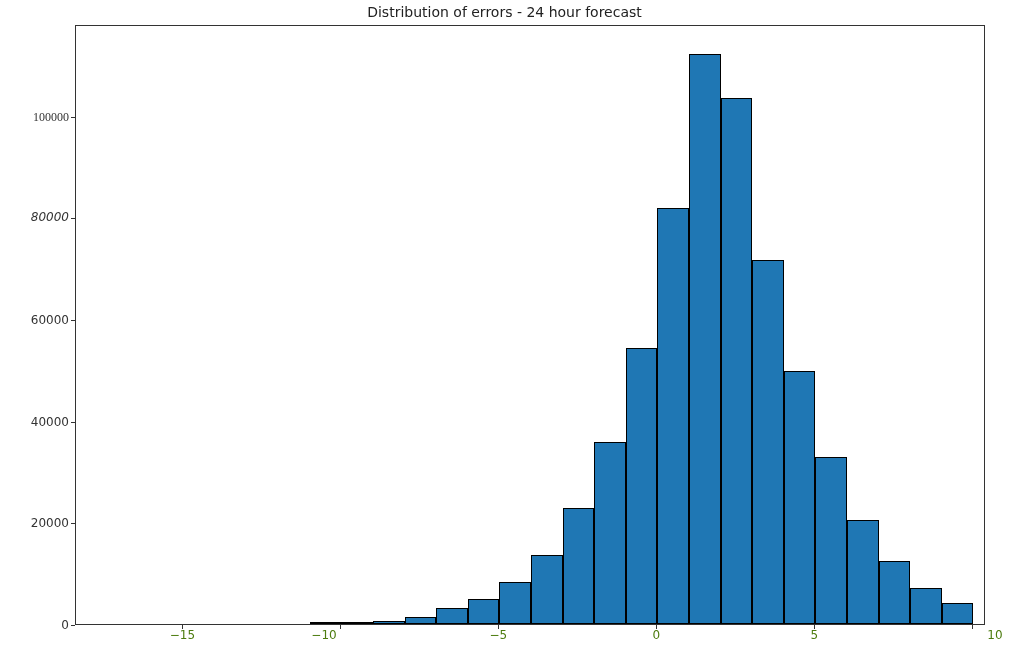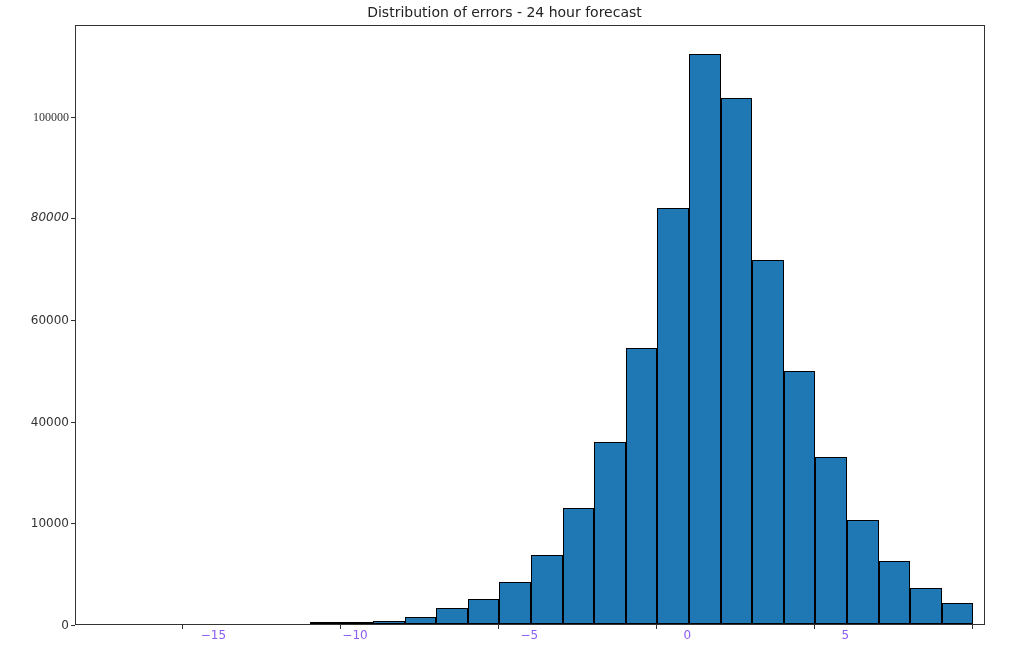--- a/index.html
+++ b/index.html
@@ -60,23 +60,22 @@
     position: absolute;
     left: 71px;
     width: 4px;
     height: 1px;
     background: #333;
   }
   .x-tick {
     position: absolute;
     top: 628px;
     font-size: 12px;
-    color: #8b5cf6;
+    color: #4d7c0f;
     transform: translateX(-50%);
-    margin-left: 31px;
   }
   .x-tick-mark {
     position: absolute;
     top: 625px;
     width: 1px;
     height: 4px;
     background: #333;
   }
   .watermark {
     position: absolute;
@@ -116,21 +115,21 @@
         <div class="bar" style="left: 770.972px; width: 31.5972px; height: 103.729px;"></div>
         <div class="bar" style="left: 802.569px; width: 31.5972px; height: 62.5424px;"></div>
         <div class="bar" style="left: 834.167px; width: 31.5972px; height: 35.5932px;"></div>
         <div class="bar" style="left: 865.764px; width: 31.5972px; height: 21.3559px;"></div>
       </div>
   </div>
 </div>
 
 <div class="y-tick" style="top: 625px;">0</div>
 <div class="y-tick-mark" style="top: 625px;"></div>
-<div class="y-tick" style="top: 523.305px;">10000</div>
+<div class="y-tick" style="top: 523.305px;">20000</div>
 <div class="y-tick-mark" style="top: 523.305px;"></div>
 <div class="y-tick" style="top: 421.61px;">40000</div>
 <div class="y-tick-mark" style="top: 421.61px;"></div>
 <div class="y-tick" style="top: 319.915px;">60000</div>
 <div class="y-tick-mark" style="top: 319.915px;"></div>
 <div class="y-tick" style="top: 217px; font-style: italic;">80000</div>
 <div class="y-tick-mark" style="top: 218.22px;"></div>
 <div class="y-tick" style="top: 116.525px; font-family: Liberation Serif, serif;">100000</div>
 <div class="y-tick-mark" style="top: 116.525px;"></div>
 <div class="x-tick" style="left: 182.431px;">−15</div>

